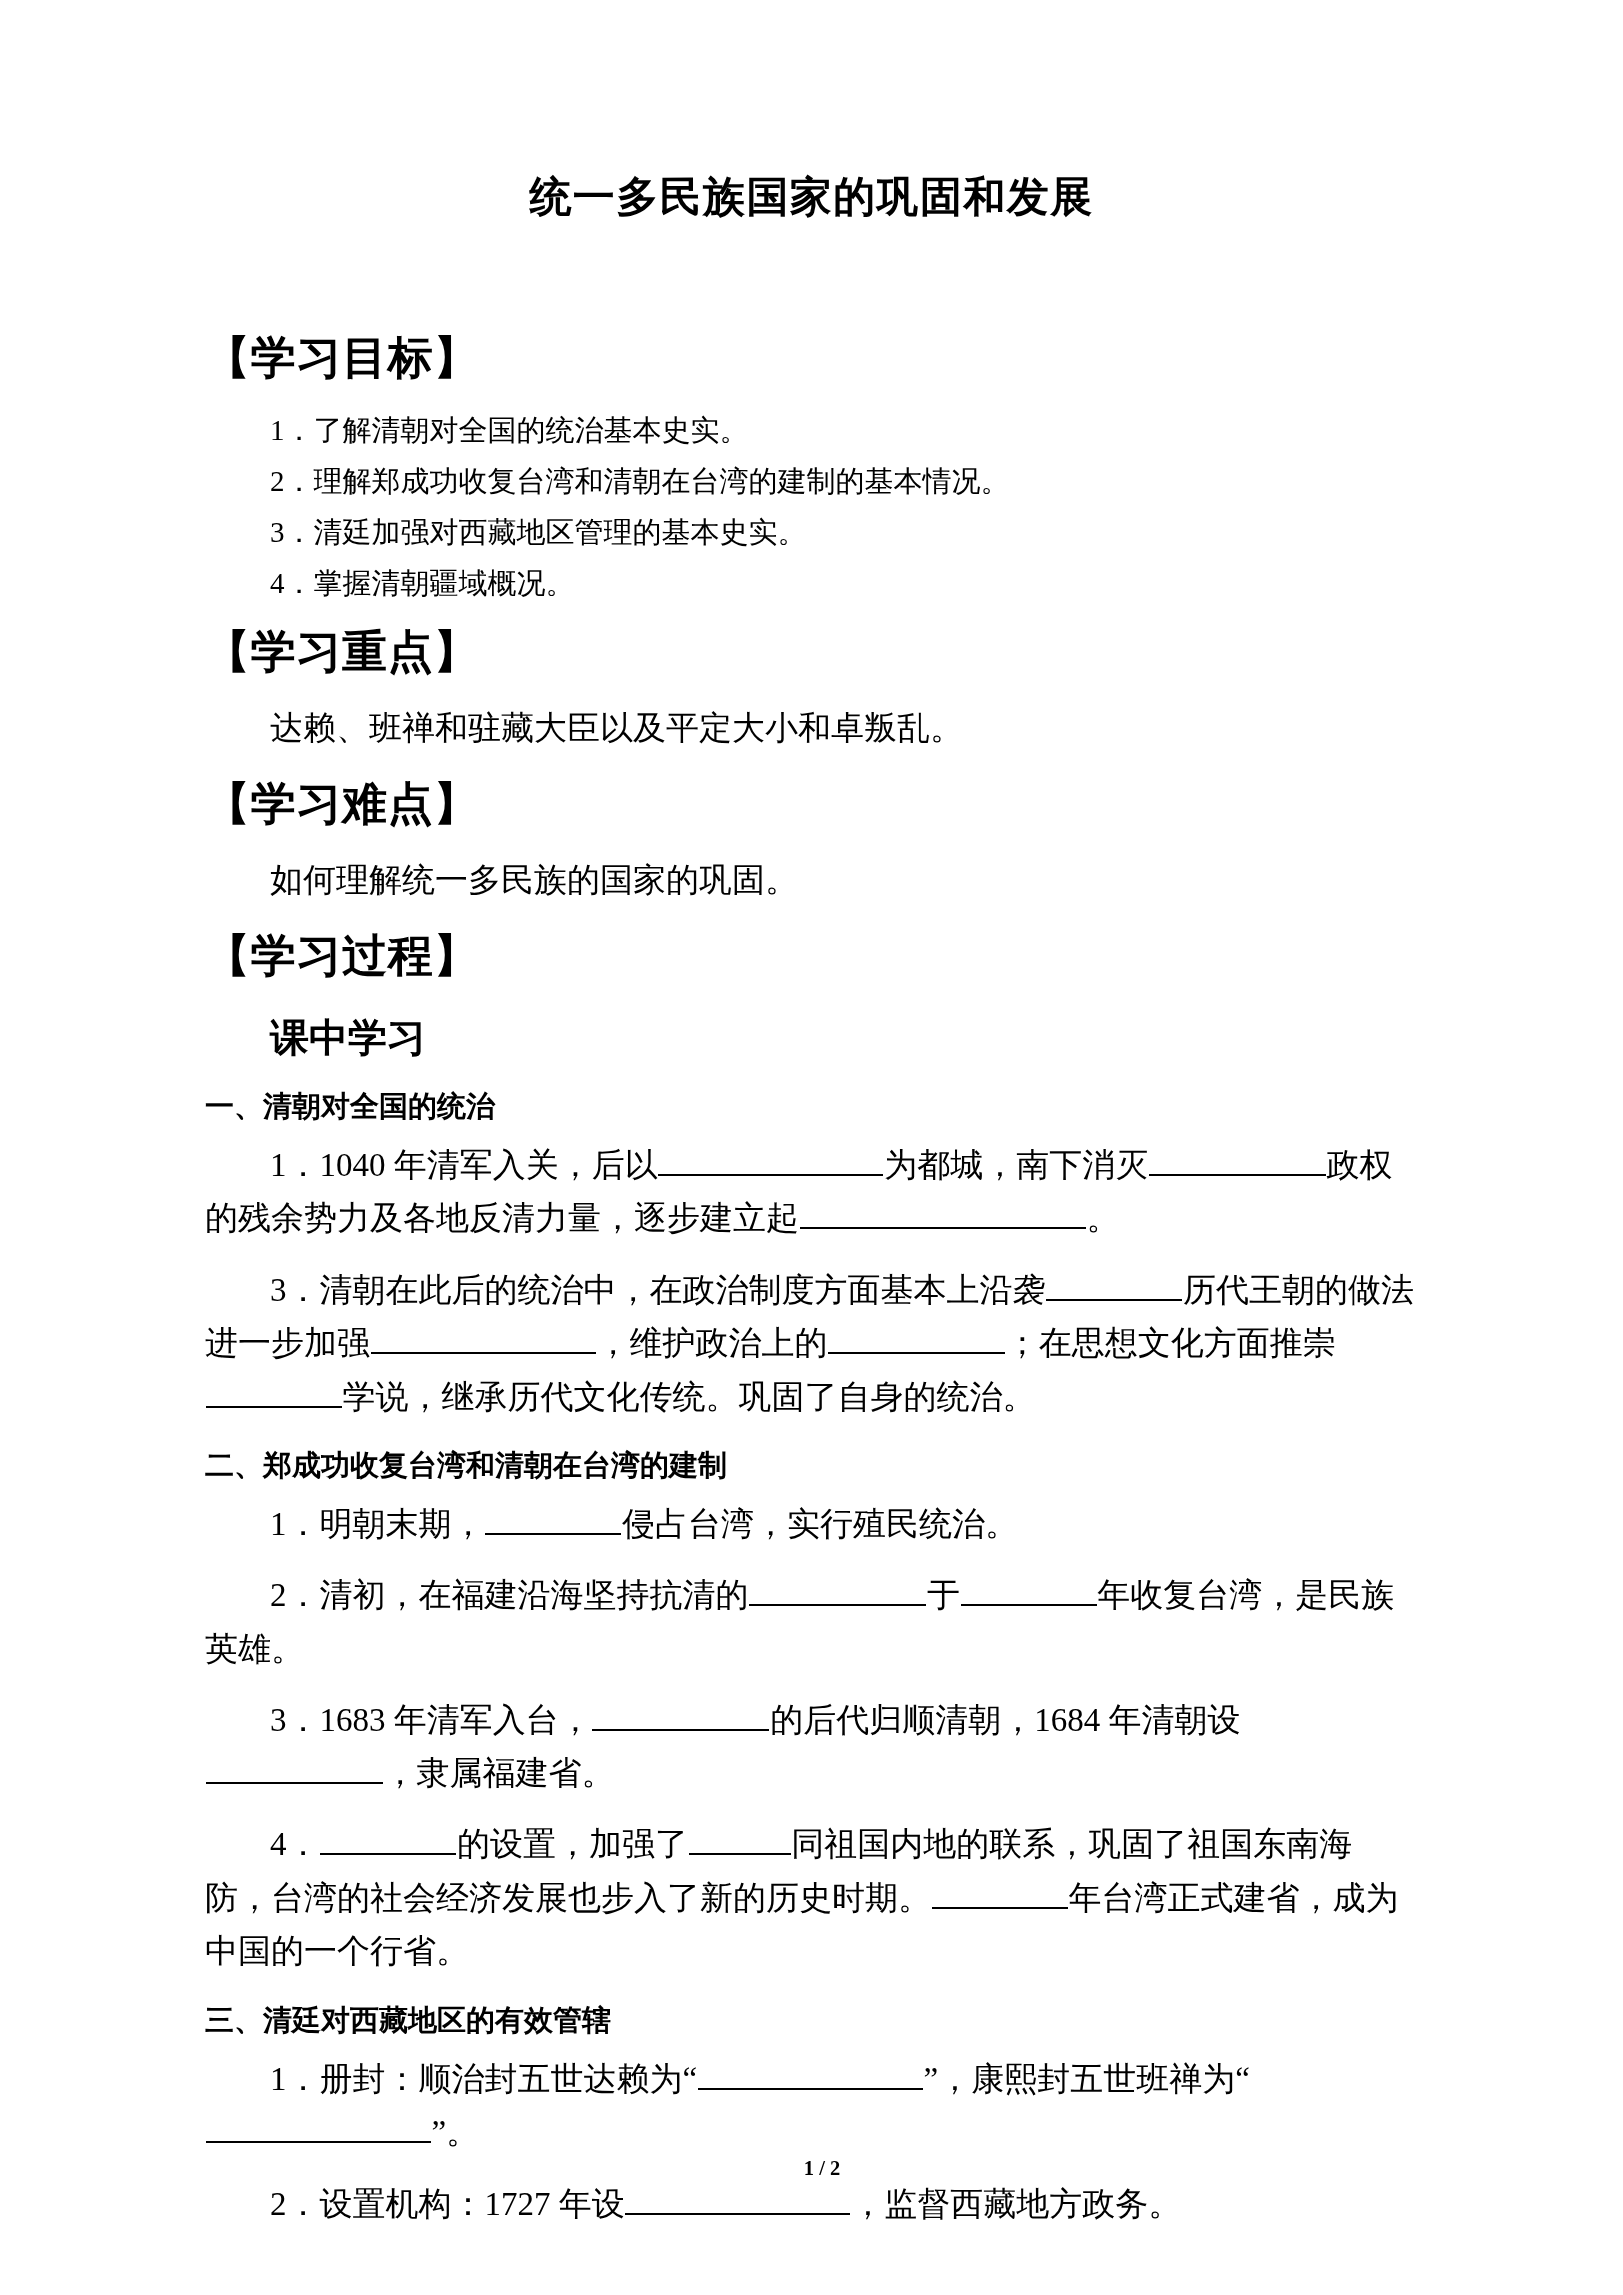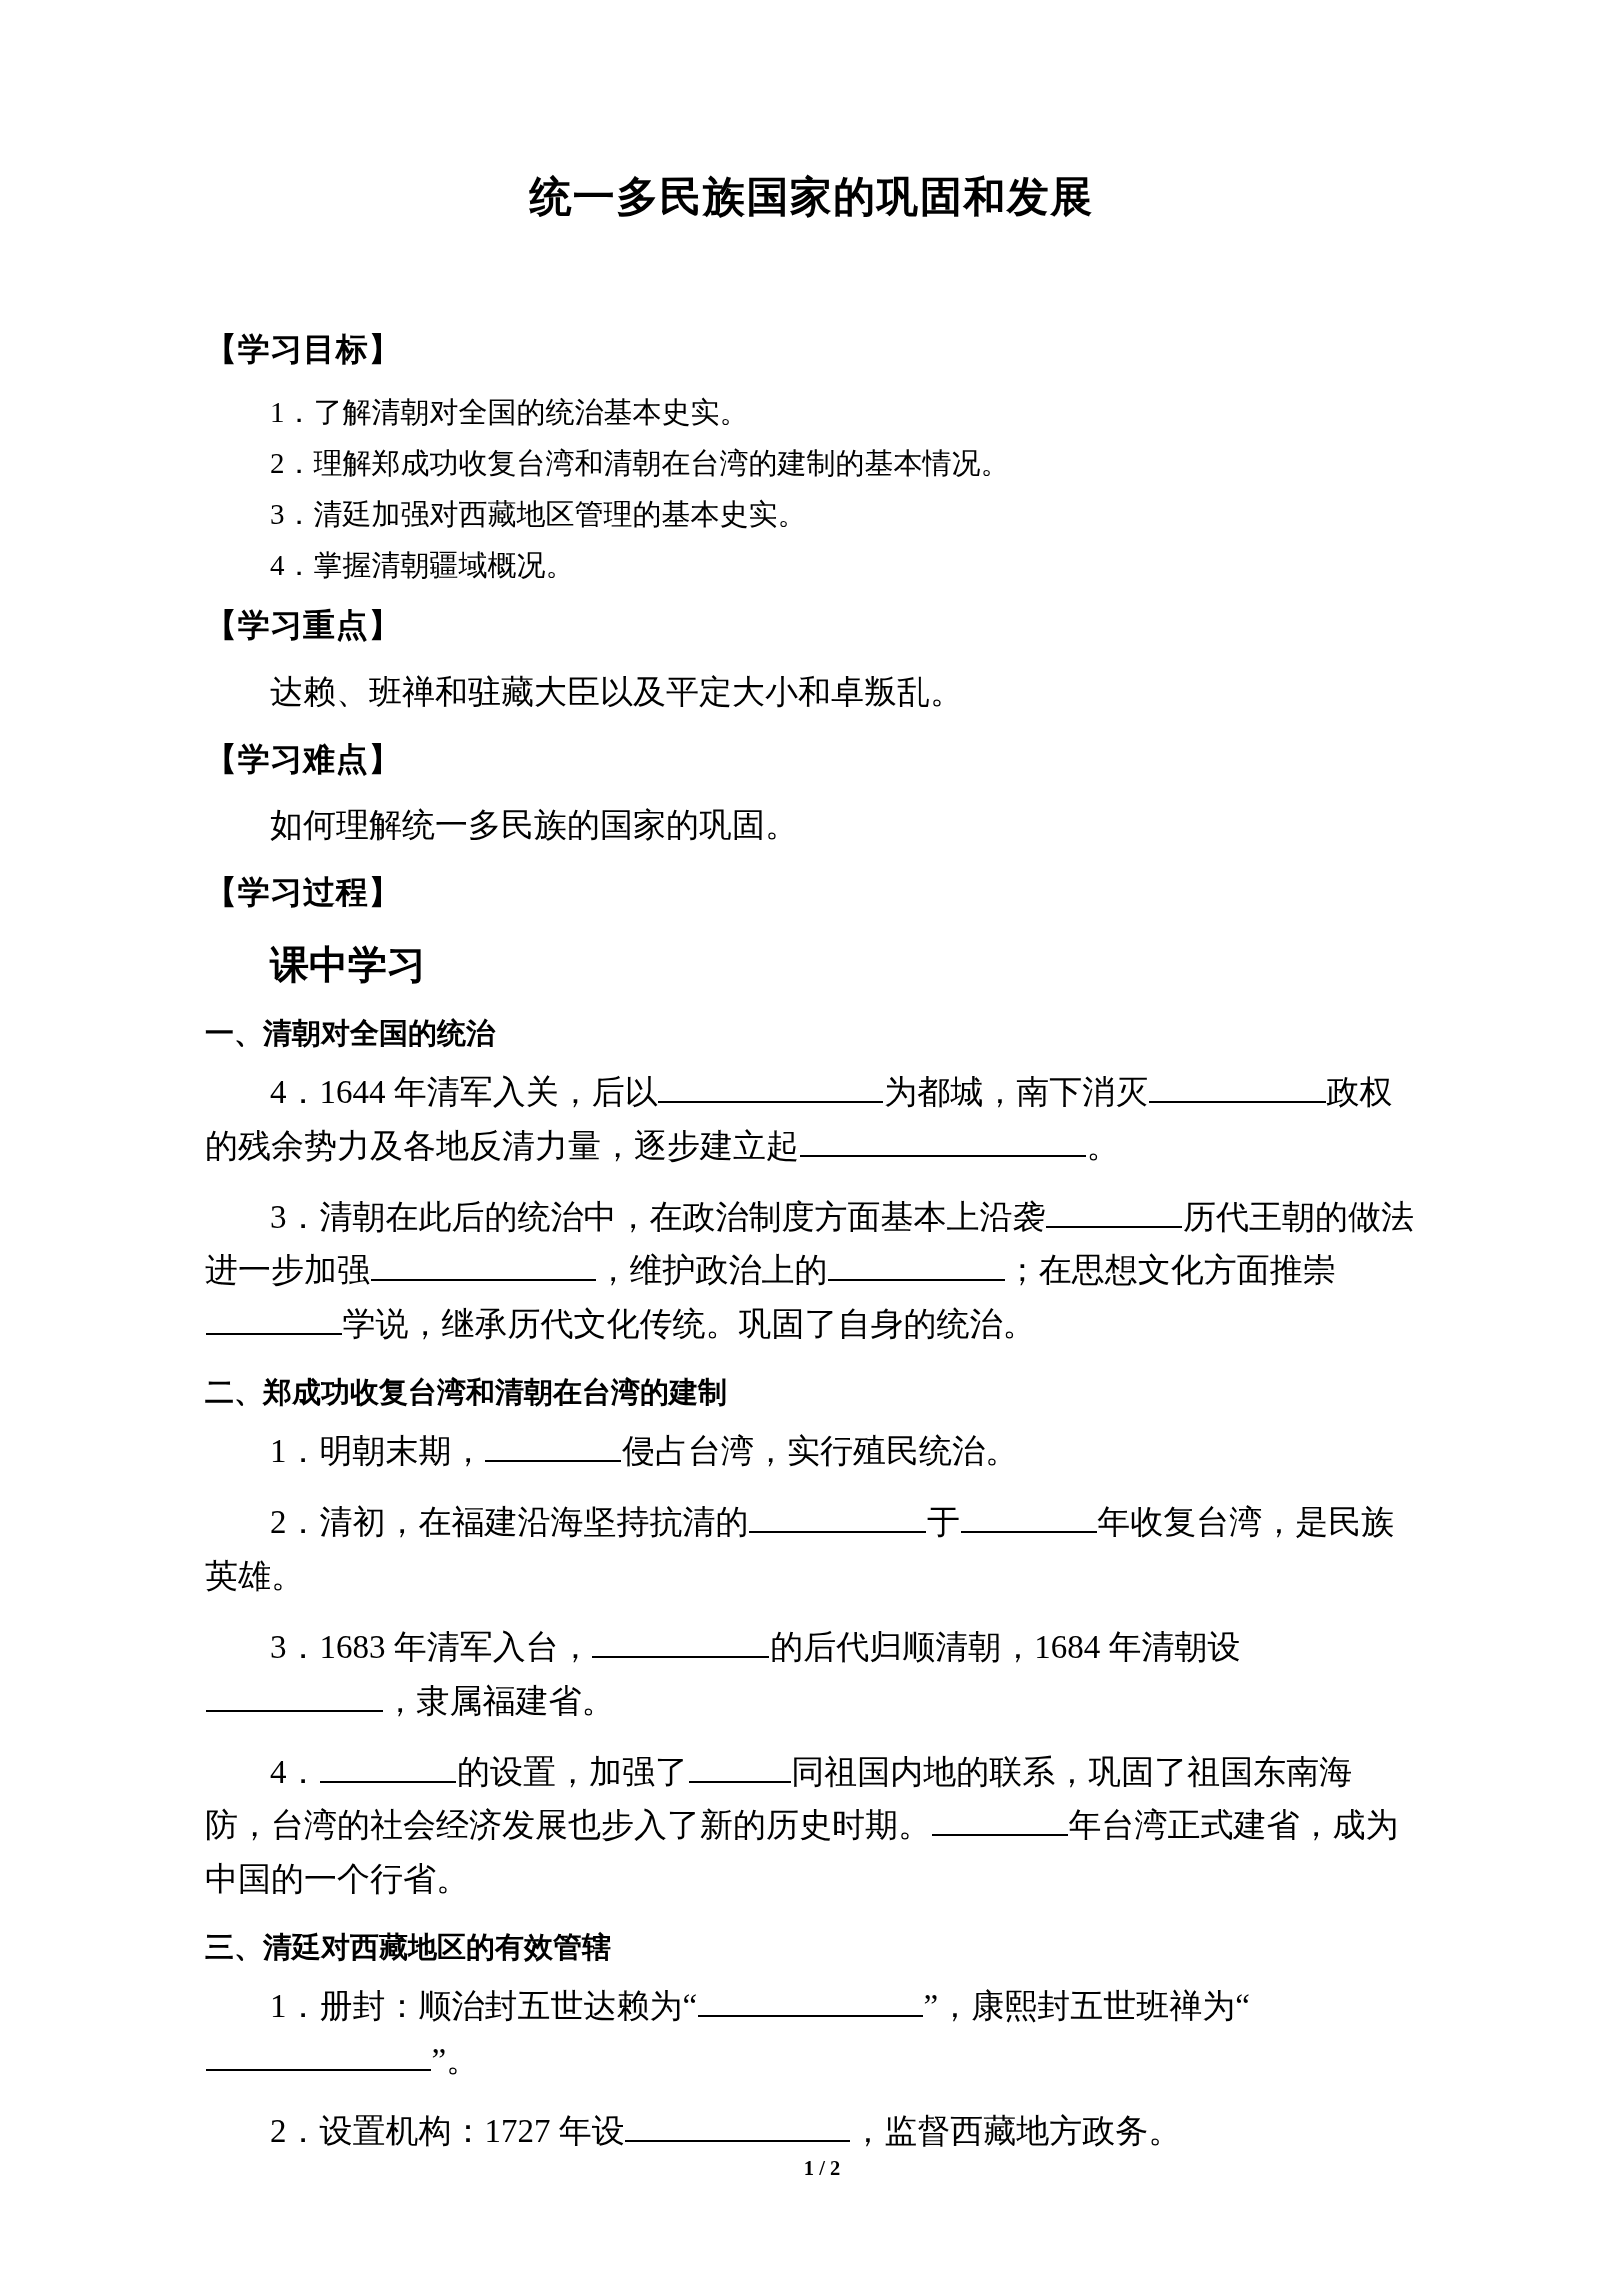--- a/index.html
+++ b/index.html
@@ -22,21 +22,21 @@
   }
   .doc-title {
     text-align: center;
     font-size: 42px;
     font-weight: bold;
     letter-spacing: 1.4px;
     margin: 0 0 102px 0;
     line-height: 1.3;
   }
   .section-heading {
-    font-size: 32px;
+    font-size: 45px;
     font-weight: bold;
     margin: 0 0 17.7px 0;
     line-height: 1.4;
     letter-spacing: 0.7px;
   }
   .numbered-list {
     list-style: none;
     margin: 0 0 14px 0;
     padding: 0;
   }
@@ -109,21 +109,21 @@
   <p class="para">达赖、班禅和驻藏大臣以及平定大小和卓叛乱。</p>
 
   <div class="section-heading">【学习难点】</div>
   <p class="para">如何理解统一多民族的国家的巩固。</p>
 
   <div class="section-heading">【学习过程】</div>
   <div class="sub-heading">课中学习</div>
 
   <div class="list-heading">一、清朝对全国的统治</div>
 
-  <p class="para"><span>4．1644 年清军入关，后以</span><span class="blank b-xl"></span><span>为都城，南下消灭</span><span class="blank b-lg"></span><span>政权的残余势力及各地反清力量，逐步建立起</span><span class="blank b-xxl"></span><span>。</span></p>
+  <p class="para"><span>1．1040 年清军入关，后以</span><span class="blank b-xl"></span><span>为都城，南下消灭</span><span class="blank b-lg"></span><span>政权的残余势力及各地反清力量，逐步建立起</span><span class="blank b-xxl"></span><span>。</span></p>
 
   <p class="para"><span>3．清朝在此后的统治中，在政治制度方面基本上沿袭</span><span class="blank b-md"></span><span>历代王朝的做法进一步加强</span><span class="blank b-xl"></span><span>，维护政治上的</span><span class="blank b-lg"></span><span>；在思想文化方面推崇</span><span class="blank b-md"></span><span>学说，继承历代文化传统。巩固了自身的统治。</span></p>
 
   <div class="list-heading">二、郑成功收复台湾和清朝在台湾的建制</div>
 
   <p class="para"><span>1．明朝末期，</span><span class="blank b-md"></span><span>侵占台湾，实行殖民统治。</span></p>
 
   <p class="para"><span>2．清初，在福建沿海坚持抗清的</span><span class="blank b-lg"></span><span>于</span><span class="blank b-md"></span><span>年收复台湾，是民族英雄。</span></p>
 
   <p class="para"><span>3．1683 年清军入台，</span><span class="blank b-lg"></span><span>的后代归顺清朝，1684 年清朝设</span><span class="blank b-lg"></span><span>，隶属福建省。</span></p>

